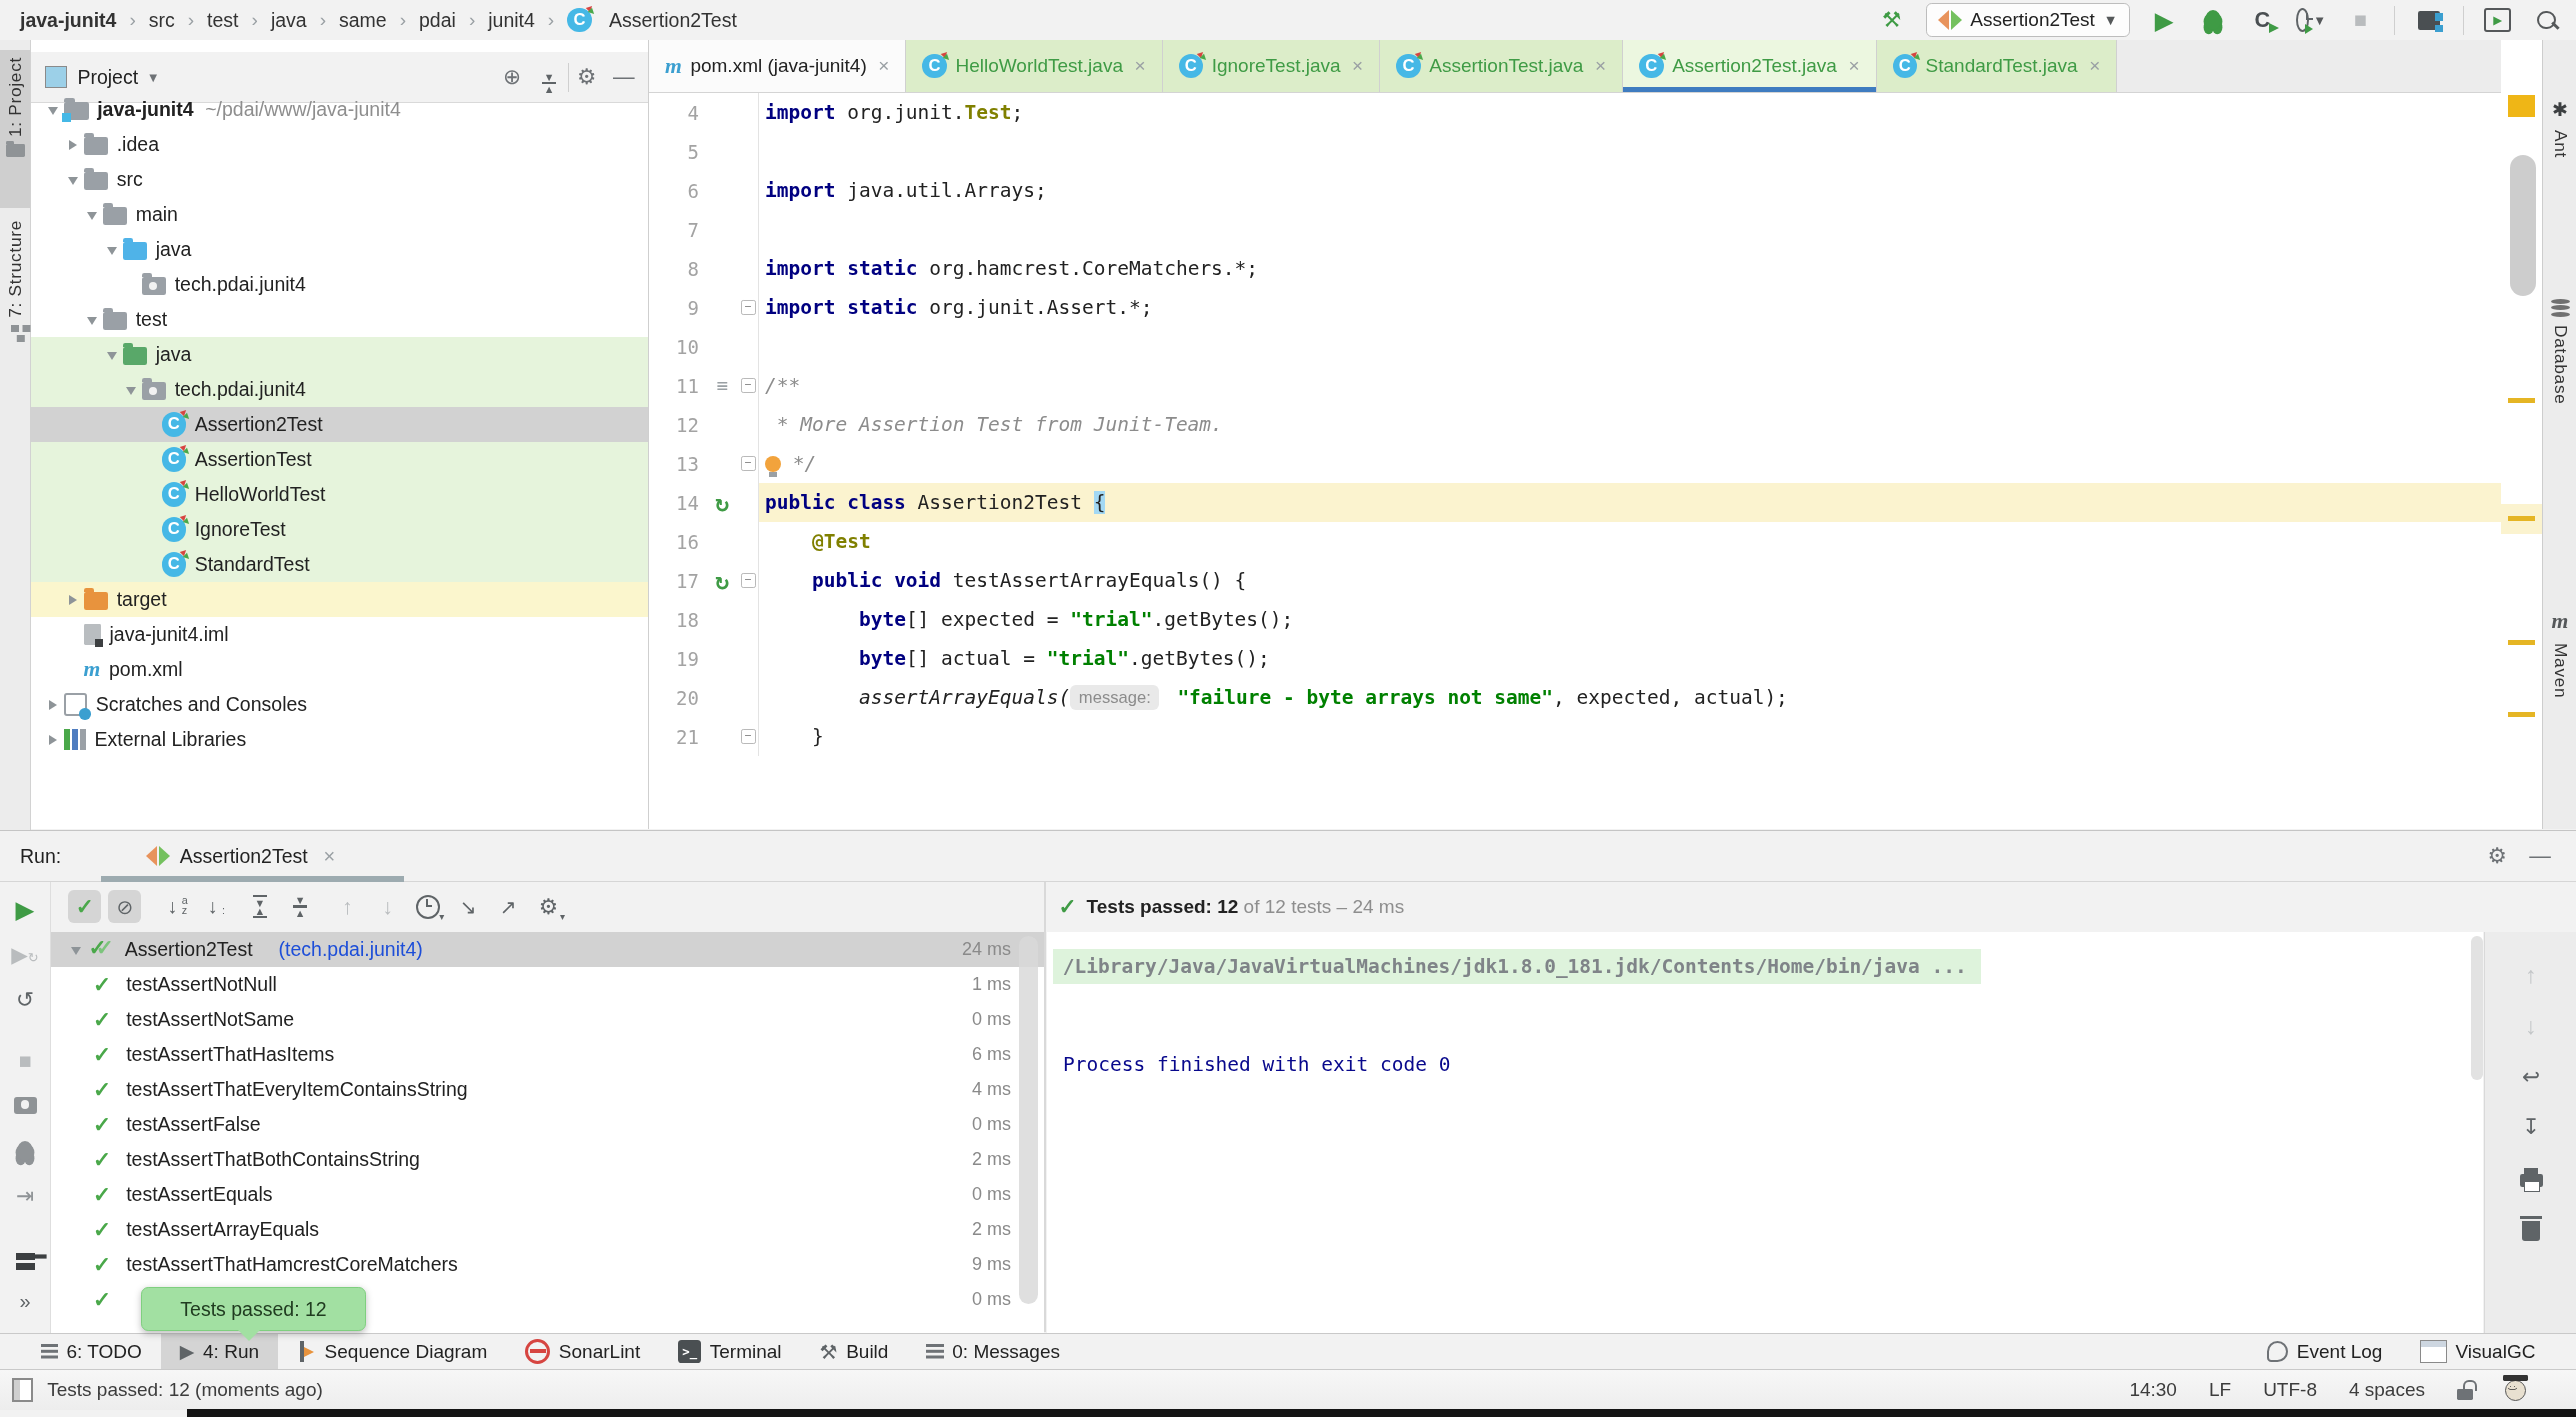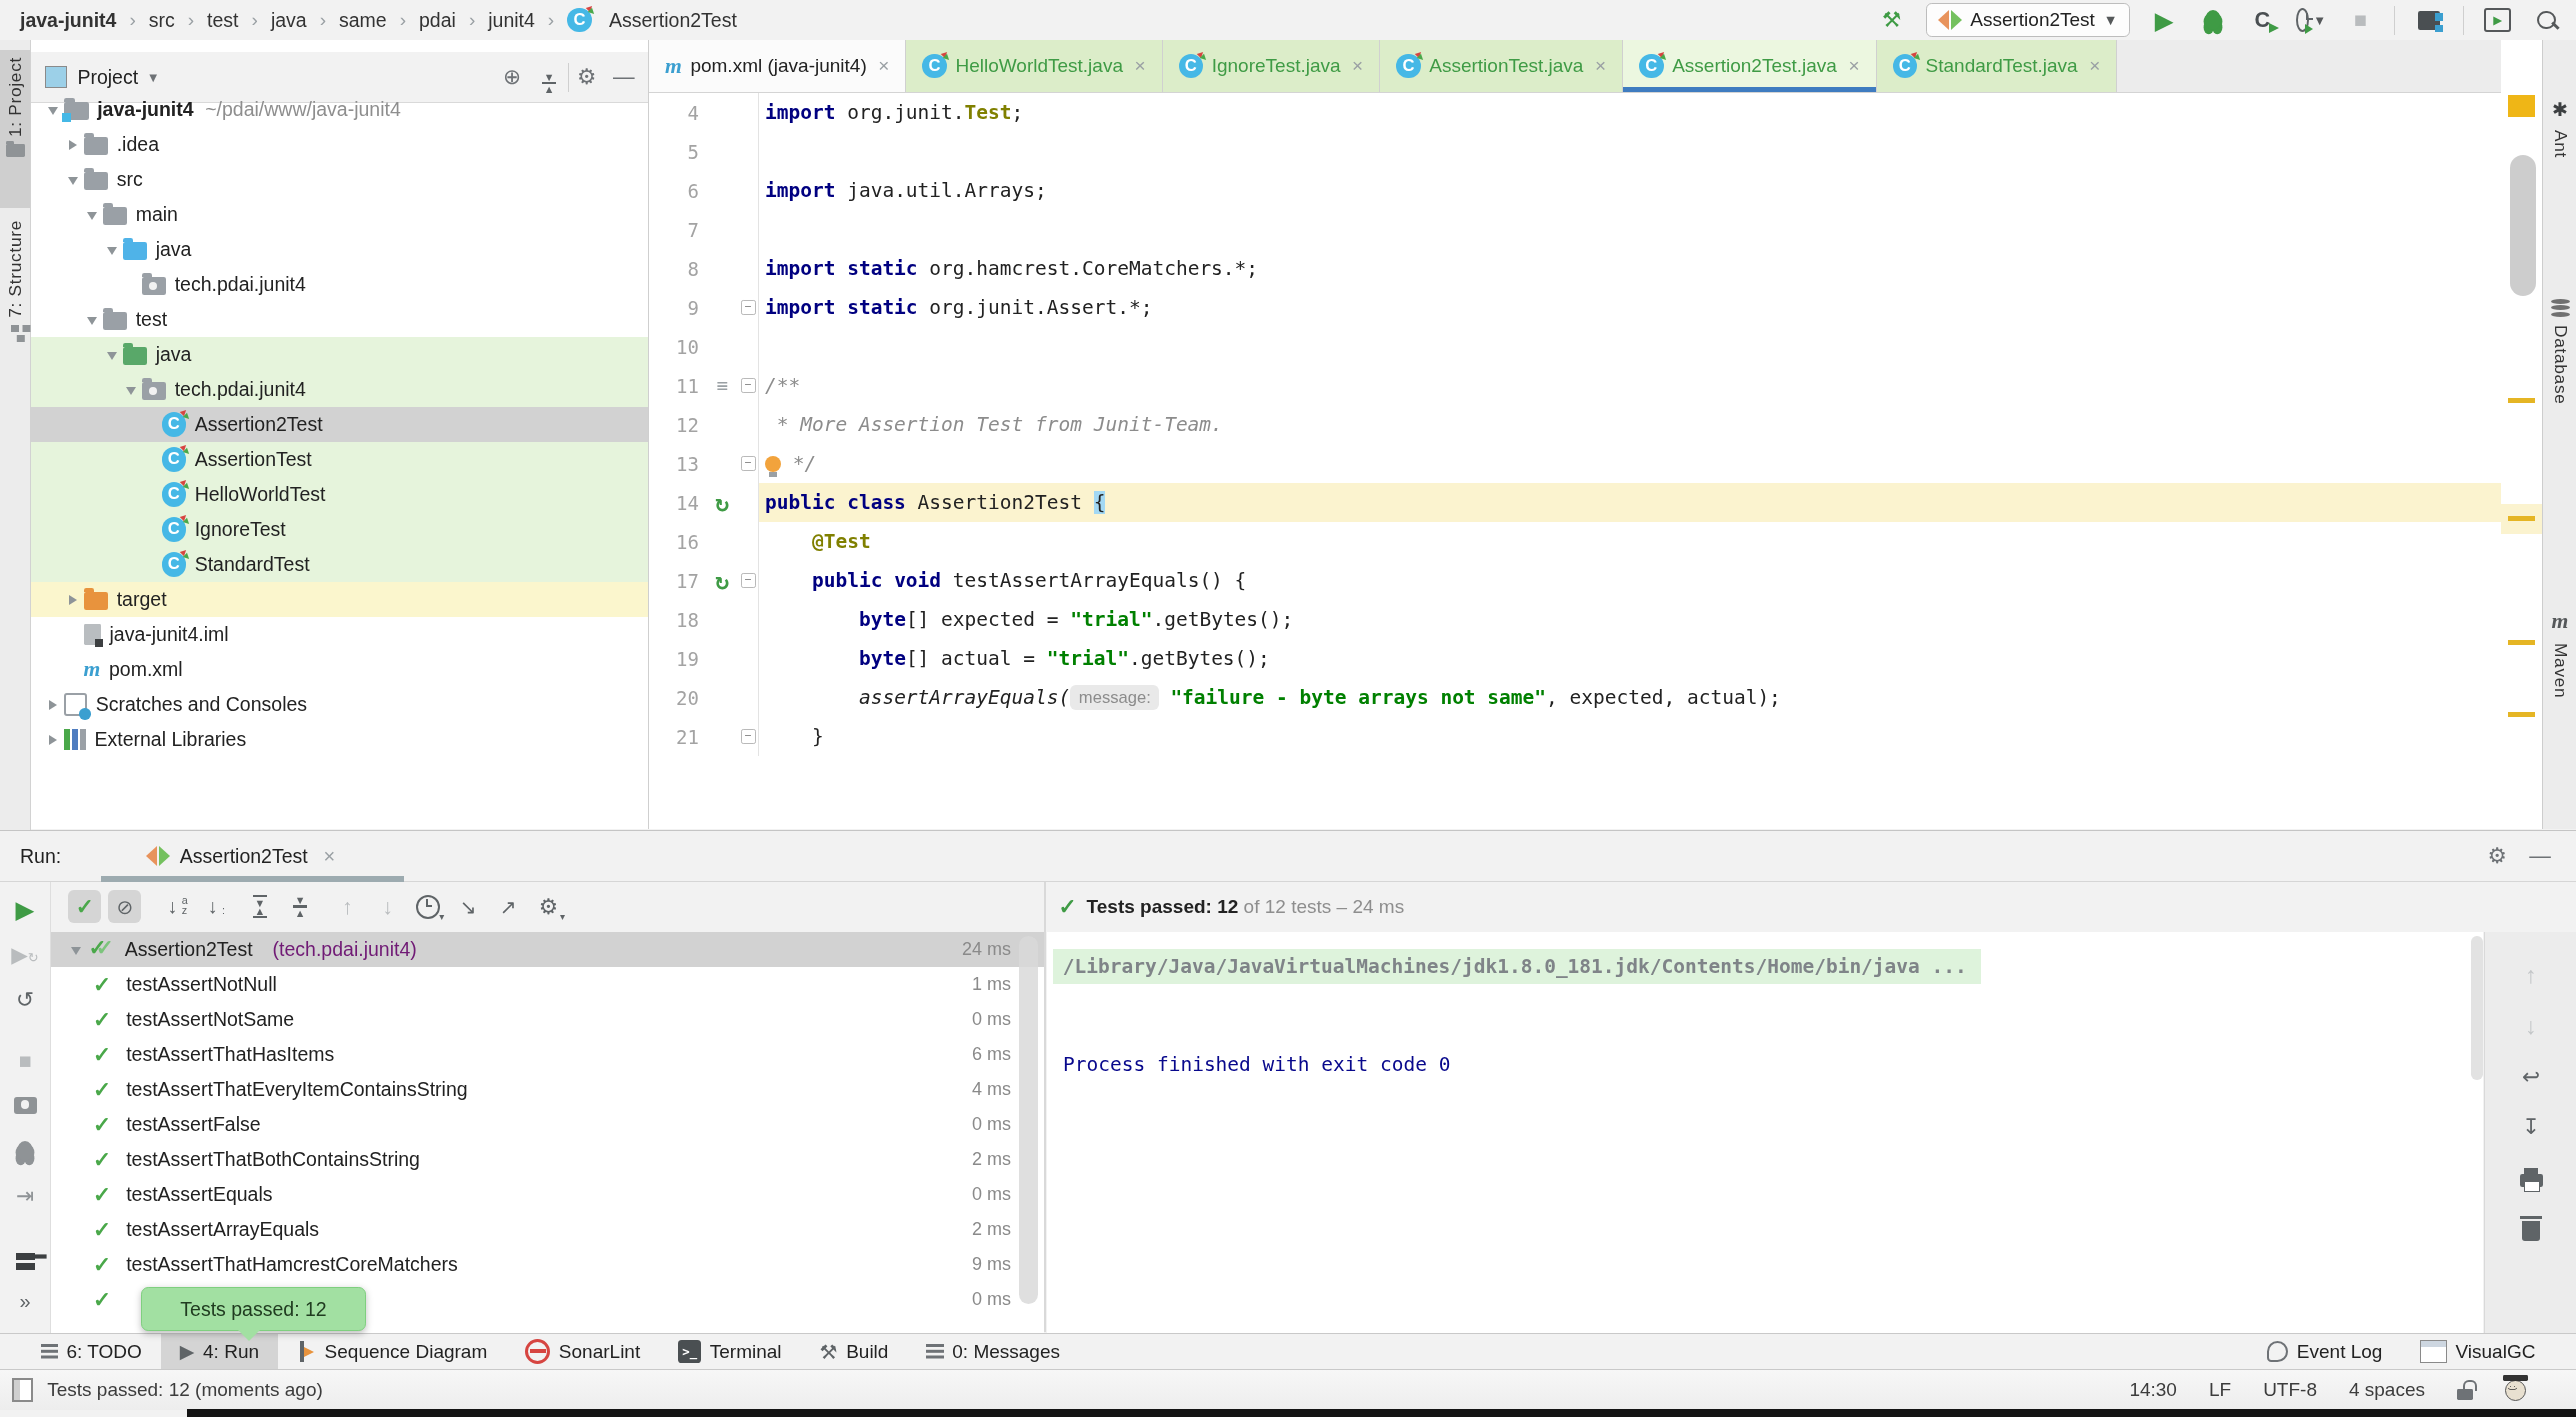--- a/index.html
+++ b/index.html
@@ -57,21 +57,21 @@
   .cl .fld{width:20px;flex:none;display:flex;align-items:center;justify-content:center;}
   .cl .src{white-space:pre;flex:1;padding-left:5.8px;border-left:0.7px solid #e3e3e3;height:100%;display:flex;align-items:center;}
   .cl.cur .src{background:#fbf3cf;}
   .kw{color:#000080;font-weight:bold;}
   .pl{color:#222;}
   .ann{color:#808000;font-weight:bold;}
   .cmt{color:#8c8c8c;font-style:italic;}
   .str{color:#008000;font-weight:bold;}
   .it{font-style:italic;}
   .brh{background:#a2d8f4;}
-  .pill{font-family:"Liberation Sans",sans-serif;font-size:16.6px;color:#8c8c8c;background:#e9e9e9;border-radius:5.8px;padding:2.2px 8.6px;margin-right:11px;}
+  .pill{font-family:"Liberation Sans",sans-serif;font-size:16.6px;color:#8c8c8c;background:#e9e9e9;border-radius:5.8px;padding:2.2px 8.6px;margin-right:18px;}
   .fmark{width:13px;height:13px;border:1.4px solid #b9b9b9;border-radius:2.2px;color:#8a8a8a;font-size:11.5px;line-height:10px;text-align:center;background:#fff;}
   .i-rung{color:#3f9b45;font-weight:bold;font-size:23px;}
   .i-cmtg{color:#9aa0a4;font-size:19px;}
   .i-bulb{display:inline-block;width:16px;height:16px;border-radius:50%;background:#f2a33c;position:relative;}
   .i-bulb::after{content:'';position:absolute;left:3.6px;top:16px;width:8.6px;height:5.8px;background:#9aa0a4;}
 
   
   #estripe{left:2501px;top:40px;width:41px;height:789px;background:#fff;}
   .emark{position:absolute;left:7.2px;width:27px;background:#e5b524;}
   .ethumb{position:absolute;left:8.6px;width:26px;background:#cdcdcd;border-radius:13px;}
@@ -91,21 +91,21 @@
   .ric{width:32px;height:29px;display:flex;align-items:center;justify-content:center;font-size:21.6px;color:#8f9396;}
   .hsep{width:29px;height:0.7px;background:#d2d2d2;}
   #testtoolbar{left:51px;top:51px;width:993px;height:49px;background:#f2f2f2;display:flex;align-items:center;gap:7.2px;padding-left:17.3px;}
   .tb{width:33px;height:33px;display:flex;align-items:center;justify-content:center;font-size:20px;color:#5f6467;border-radius:5.8px;position:relative;}
   .tb.on{background:#d5d5d5;}
   .tb .dd{position:absolute;right:0px;bottom:1.4px;font-size:10px;color:#5f6467;}
   #testtree{left:51px;top:101px;width:993px;height:401px;background:#fff;font-size:19.5px;overflow:hidden;position:absolute;}
   .trw{display:flex;align-items:center;height:35px;}
   .trw .ar{width:24.5px;text-align:center;color:#8e9498;font-size:14.4px;margin-left:13px;}
   .trw .nm{margin-left:7.2px;white-space:nowrap;}
-  .trw .pkg{color:#701a75;margin-left:20px;}
+  .trw .pkg{color:#1d4ed8;margin-left:26px;}
   .trw .tm{margin-left:auto;color:#8a8a8a;font-size:18px;padding-right:33px;}
   .trw.sel{background:#d2d2d2;}
   .trw .ck{color:#4aa84a;font-weight:bold;font-size:21.6px;margin-left:42px;width:26px;}
   #testsb{position:absolute;left:1019px;top:105px;width:19px;height:368px;background:#d9d9d9;border-radius:9.4px;opacity:.85;}
   #rundiv{left:1044px;top:51px;width:2.2px;height:450px;background:#d9d9d9;}
   #constatus{left:1047px;top:51px;width:1442px;height:49px;font-size:19px;display:flex;align-items:center;gap:10px;padding-left:11.5px;}
   #constatus .ok{color:#3f9b45;font-weight:bold;font-size:21.6px;}
   #constatus .gray{color:#8e8e8e;}
   #console{left:1047px;top:101px;width:1436px;height:401px;background:#fff;font-family:"DejaVu Sans Mono",monospace;font-size:19.5px;position:absolute;}
   #cline1{display:inline-block;background:#def3dc;color:#7f8488;font-weight:bold;padding:5.8px 14.4px 5.8px 10px;margin:17.3px 0 0 5.8px;white-space:pre;}

